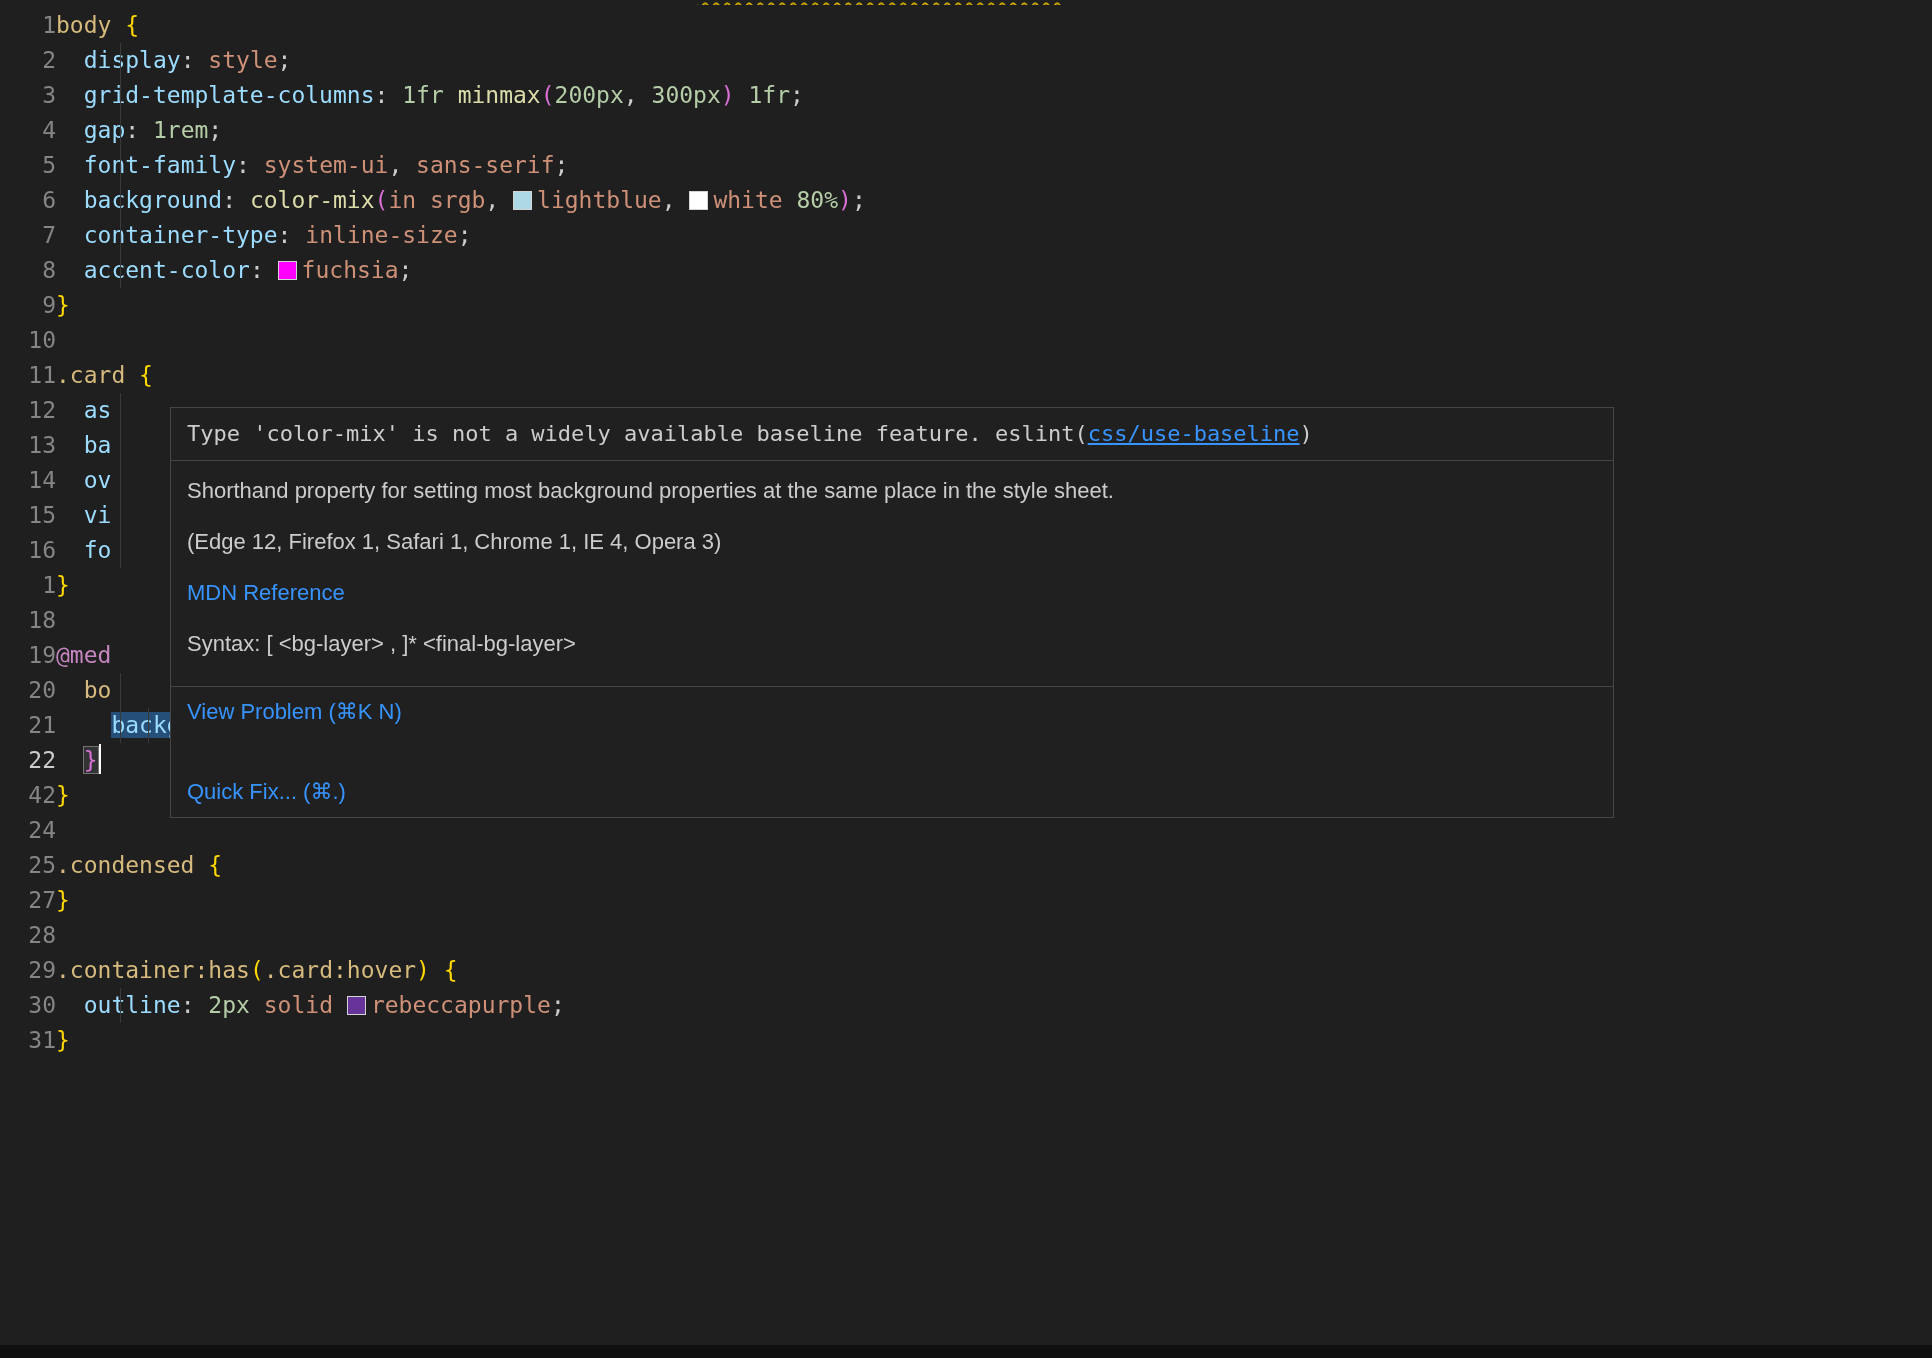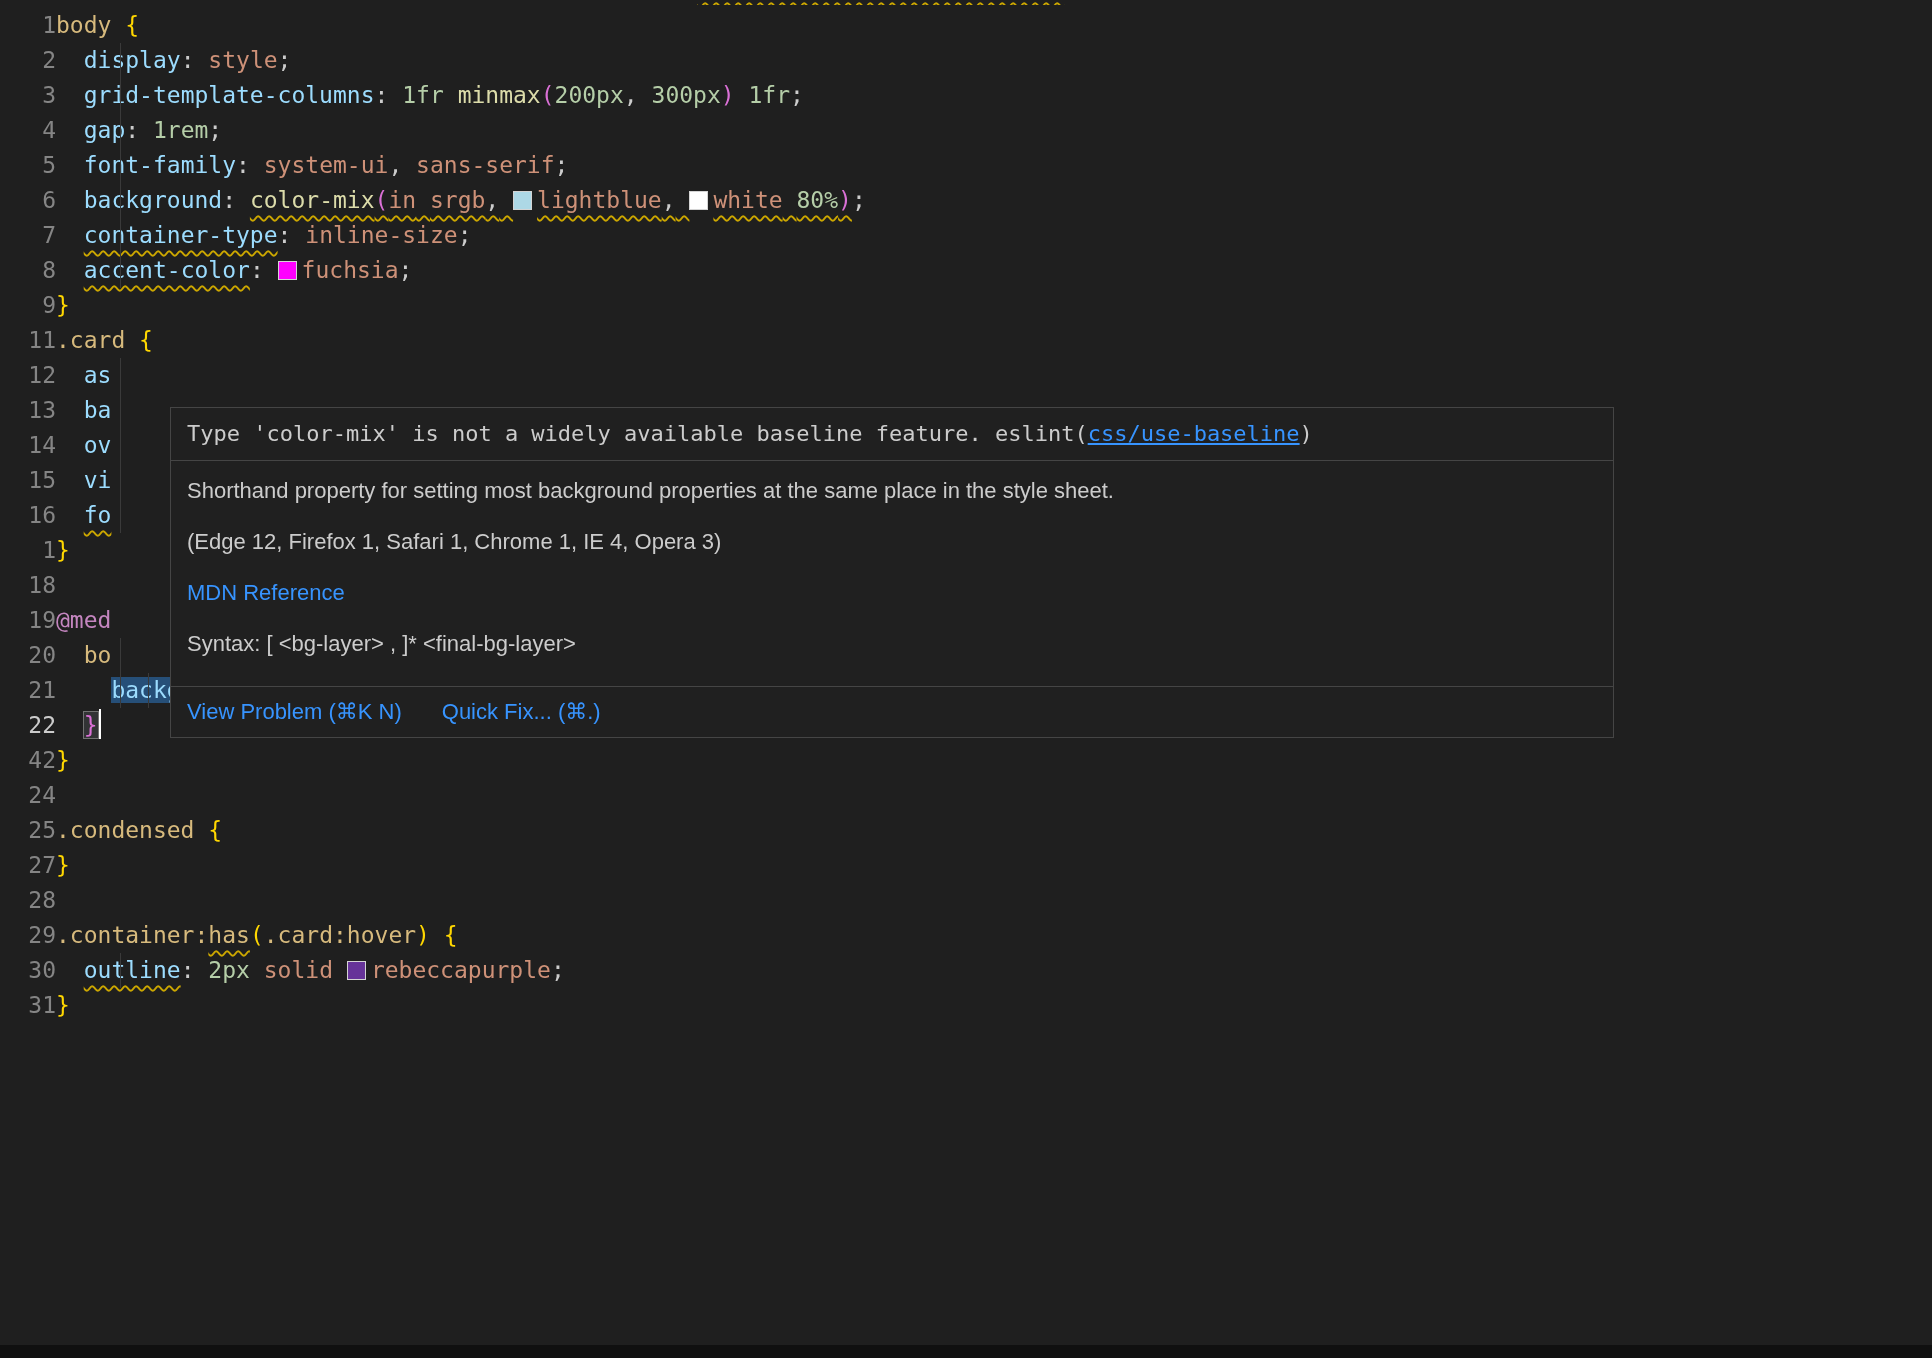--- a/index.html
+++ b/index.html
@@ -19,38 +19,38 @@
   .tok-prop{color:var(--prop);}
   .tok-val{color:var(--val);}
   .tok-num{color:var(--num);}
   .tok-fn{color:var(--fn);}
   .tok-sel{color:var(--sel);}
   .tok-pun{color:var(--pun);}
   .tok-b1{color:var(--b1);}
   .tok-b2{color:var(--b2);}
   .tok-b3{color:var(--b3);}
   .tok-at{color:var(--at);}
-  .sq{text-decoration:underline;text-decoration-style:wavy;text-decoration-color:var(--squiggle,#cca700);text-decoration-thickness:1.5px;text-underline-offset:7px;}
+  .sq{text-decoration-style:wavy;text-decoration-color:var(--squiggle,#cca700);text-decoration-thickness:1.5px;text-underline-offset:7px;}
   .hl{background:var(--selectionBg,#264f78);}
   .box{outline:1px solid rgba(170,170,170,.6);background:rgba(100,105,110,.28);}
   .swwrap{padding-right:5px;}
   .swatch{display:inline-block;width:19px;height:19px;border:1.5px solid #d4d4d4;vertical-align:-2px;box-sizing:border-box;}
   .cursor{display:inline-block;width:2.5px;height:30px;background:var(--cursor,#ffffff);vertical-align:-6px;margin-left:1px;}
 
   #popup{
     position:absolute;left:170px;top:407px;width:1444px;
     background:var(--popupBg,#202020);
     border:1px solid var(--popupBorder,#454545);
     z-index:10;color:#cccccc;box-sizing:border-box;
     font-family:"Liberation Sans",sans-serif;
   }
   .popup-diag{font-family:"DejaVu Sans Mono",monospace;font-size:22px;line-height:28px;padding:12px 16px;}
   .popup-docs{border-top:1px solid var(--popupBorder,#454545);padding:15px 16px 6px;font-size:22px;}
   .popup-docs p{margin:0 0 22px;line-height:29px;}
-  .popup-actions{border-top:1px solid var(--popupBorder,#454545);padding:12px 16px;font-size:22px;line-height:26px;display:flex;gap:40px;}
+  .popup-actions{border-top:1px solid var(--popupBorder,#454545);padding:12px 16px;font-size:22px;line-height:26px;display:flex;gap:54px;flex-direction:column;}
   .plink{color:var(--link,#3794ff);cursor:pointer;}
   .underlined{text-decoration:underline;}
 
   #topArtifact{position:absolute;top:0;left:697px;width:368px;height:5px;overflow:hidden;z-index:5;}
   #topArtifact span{position:absolute;top:-30px;left:0;font:23px/35px "DejaVu Sans Mono",monospace;color:transparent;text-decoration:underline;text-decoration-style:wavy;text-decoration-color:var(--squiggle,#cca700);text-decoration-thickness:1.5px;text-underline-offset:7px;}
 
   #bottomBar{position:absolute;left:0;right:0;bottom:0;height:13px;background:#101010;}
 </style>
 </head>
 <body>
@@ -95,20 +95,24 @@
       <div class="code"><span class="tok">  </span><span class="tok tok-prop sq">container-type</span><span class="tok tok-pun">:</span><span class="tok"> </span><span class="tok tok-val">inline-size</span><span class="tok tok-pun">;</span></div>
     </div>
     <div class="line">
       <span class="guide" style="left: 120px;"></span>
       <div class="gutter">8</div>
       <div class="code"><span class="tok">  </span><span class="tok tok-prop sq">accent-color</span><span class="tok tok-pun">:</span><span class="tok"> </span><span class="swwrap"><span class="swatch" style="background: rgb(255, 0, 255);"></span></span><span class="tok tok-val">fuchsia</span><span class="tok tok-pun">;</span></div>
     </div>
     <div class="line">
       <div class="gutter">9</div>
       <div class="code"><span class="tok tok-b1">}</span></div>
+    </div>
+    <div class="line">
+      <div class="gutter">10</div>
+      <div class="code"></div>
     </div>
     <div class="line">
       <div class="gutter">11</div>
       <div class="code"><span class="tok tok-sel">.card</span><span class="tok"> </span><span class="tok tok-b1">{</span></div>
     </div>
     <div class="line">
       <span class="guide" style="left: 120px;"></span>
       <div class="gutter">12</div>
       <div class="code"><span class="tok">  </span><span class="tok tok-prop">as</span></div>
     </div>

